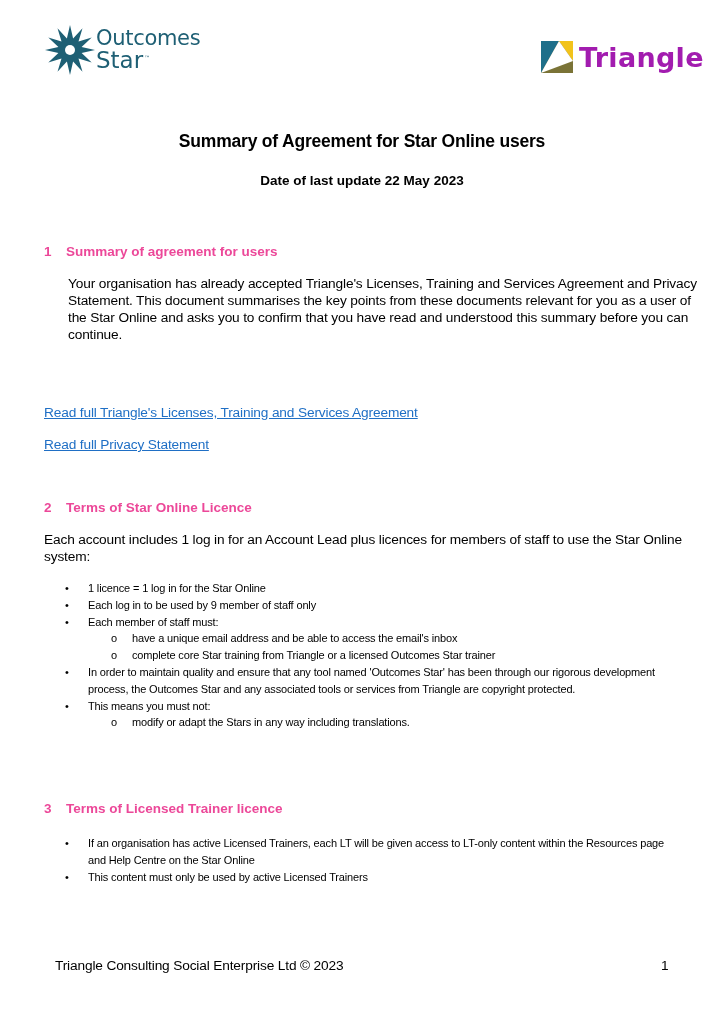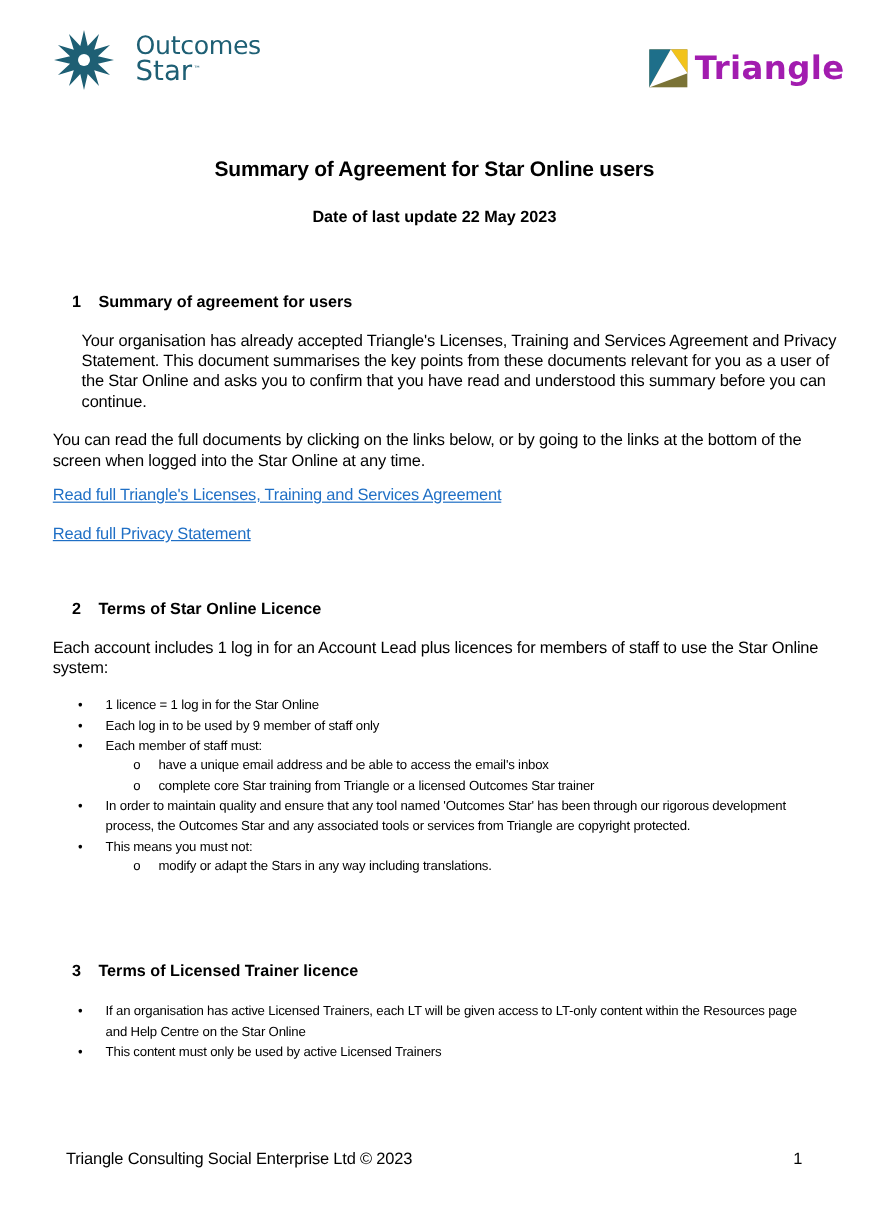--- a/index.html
+++ b/index.html
@@ -5,35 +5,35 @@
     html, body { margin: 0; padding: 0; background: #ffffff; }
     body {
       width: 724px; height: 1024px; position: relative; overflow: hidden;
       font-family: "Liberation Sans", sans-serif; color: #000;
     }
     .page { position: absolute; left: 0; top: 0; width: 724px; height: 1024px; }
 
     
     .logo-outcomes { position: absolute; left: 44px; top: 24px; display: flex; align-items: center; }
     .logo-outcomes svg { width: 52px; height: 52px; }
-    .logo-outcomes .words { margin-left: 17px; color: #1e5f74; line-height: 1; font-family: "DejaVu Sans", sans-serif; }
+    .logo-outcomes .words { margin-left: 0; color: #1e5f74; line-height: 1; font-family: "DejaVu Sans", sans-serif; }
     .logo-outcomes .w1 { font-size: 21px; letter-spacing: -0.3px; display: block; }
     .logo-outcomes .w2 { font-size: 23px; display: block; margin-top: 0px; }
     .logo-outcomes .tm { font-size: 6px; vertical-align: top; margin-left: 1px; position: relative; top: 6px; }
 
     .logo-triangle { position: absolute; left: 541px; top: 41px; display: flex; align-items: center; }
     .logo-triangle svg { width: 32px; height: 32px; }
     .logo-triangle .word { margin-left: 6px; font-size: 27px; color: #a21caf; font-family: "DejaVu Sans", sans-serif; letter-spacing: 0.3px; font-weight: bold; }
 
     
     .title { position: absolute; left: 0; width: 724px; top: 131px; text-align: center; font-weight: bold; font-size: 17.5px; letter-spacing: -0.2px; }
     .subtitle { position: absolute; left: 0; width: 724px; top: 173px; text-align: center; font-weight: bold; font-size: 13.5px; }
 
     
-    .h { position: absolute; left: 60px; color: #000000; font-weight: bold; font-size: 13.5px; }
+    .h { position: absolute; left: 44px; color: #ec4899; font-weight: bold; font-size: 13.5px; }
     .h .num { display: inline-block; width: 22px; }
 
     .p { position: absolute; left: 44px; width: 640px; font-size: 13.7px; line-height: 17px; letter-spacing: -0.15px; }
     .link { position: absolute; left: 44px; font-size: 13.7px; color: #1f6fc5; text-decoration: underline; cursor: pointer; letter-spacing: -0.15px; }
 
     ul.b1 { position: absolute; left: 62px; margin: 0; padding: 0; list-style: none; width: 620px; font-size: 11px; line-height: 16.8px; letter-spacing: -0.15px; }
     ul.b1 > li { position: relative; padding-left: 26px; }
     ul.b1 > li::before { content: "\2022"; position: absolute; left: 3px; top: 0; }
     ul.b2 { margin: 0; padding: 0; list-style: none; }
     ul.b2 > li { position: relative; padding-left: 44px; }
@@ -68,21 +68,20 @@
     <span class="word">Triangle</span>
   </div>
 
   <div class="title">Summary of Agreement for Star Online users</div>
   <div class="subtitle">Date of last update 22 May 2023</div>
 
   <div class="h" style="top:244px;">
     <span class="num">1</span><span>Summary of agreement for users</span>
   </div>
   <div class="p" style="top:275px;margin-left:24px;">Your organisation has already accepted Triangle's Licenses, Training and Services Agreement and Privacy Statement.  This document summarises the key points from these documents relevant for you as a user of the Star Online and asks you to confirm that you have read and understood this summary before you can continue.</div>
-  <div class="p" style="top:358px;">You can read the full documents by clicking on the links below, or by going to the links at the bottom of the screen when logged into the Star Online at any time.</div>
   <a class="link" style="top:405px;">Read full Triangle's Licenses, Training and Services Agreement</a>
   <a class="link" style="top:437px;">Read full Privacy Statement</a>
 
   <div class="h" style="top:500px;">
     <span class="num">2</span><span>Terms of Star Online Licence</span>
   </div>
   <div class="p" style="top:531px;">Each account includes 1 log in for an Account Lead plus licences for members of staff to use the Star Online system:</div>
 
   <ul class="b1" style="top:580px;">
     <li><span>1 licence = 1 log in for the Star Online</span></li>

